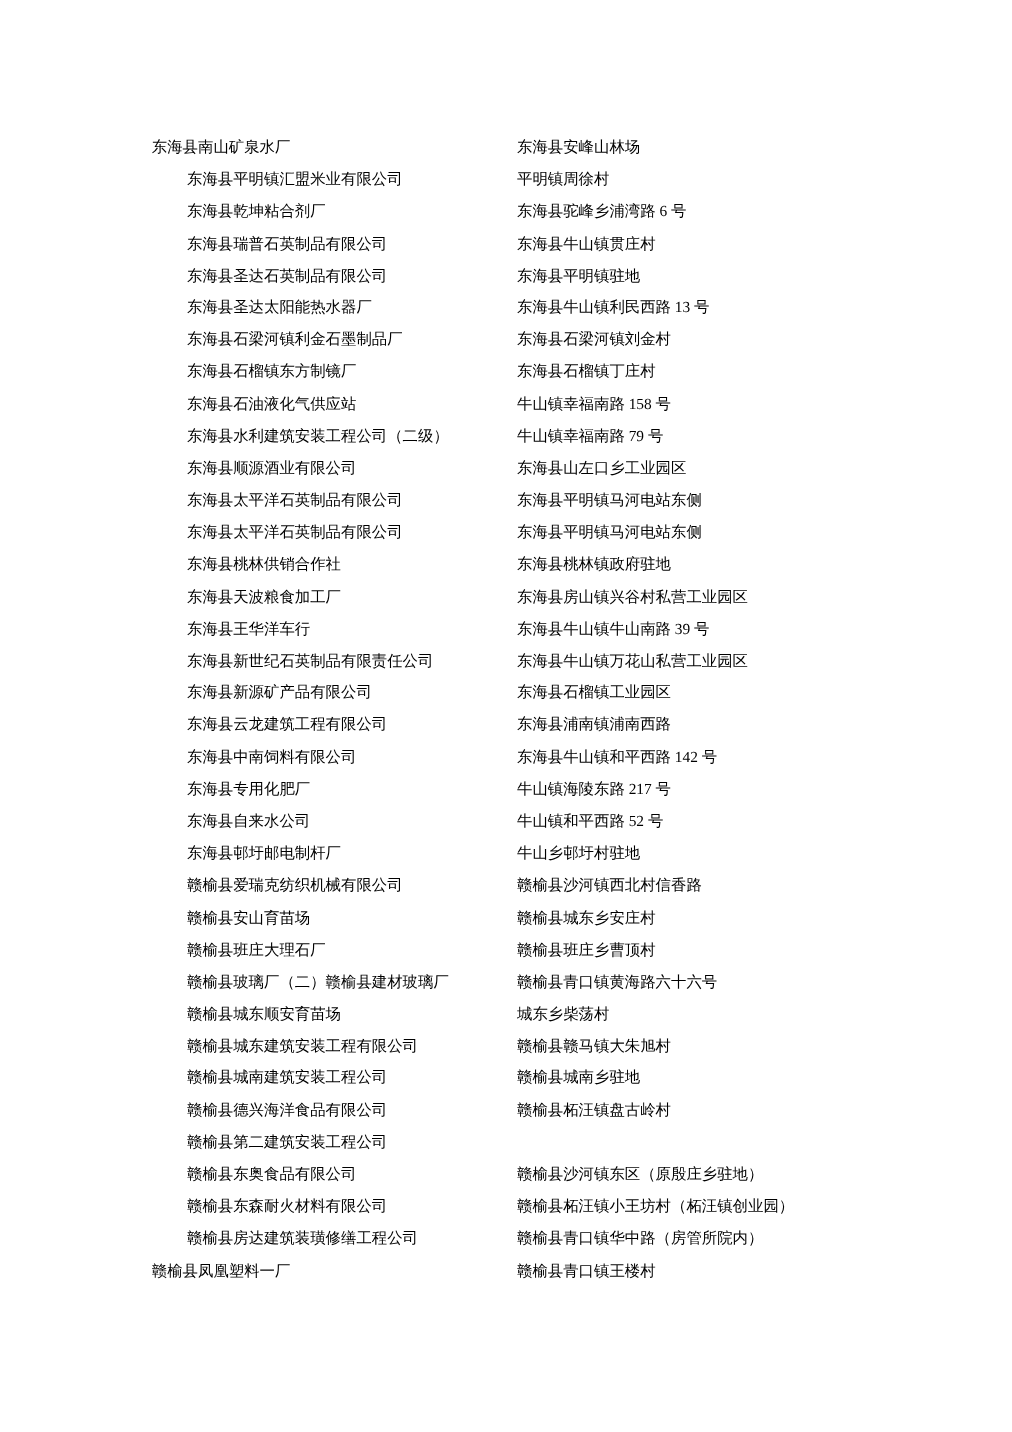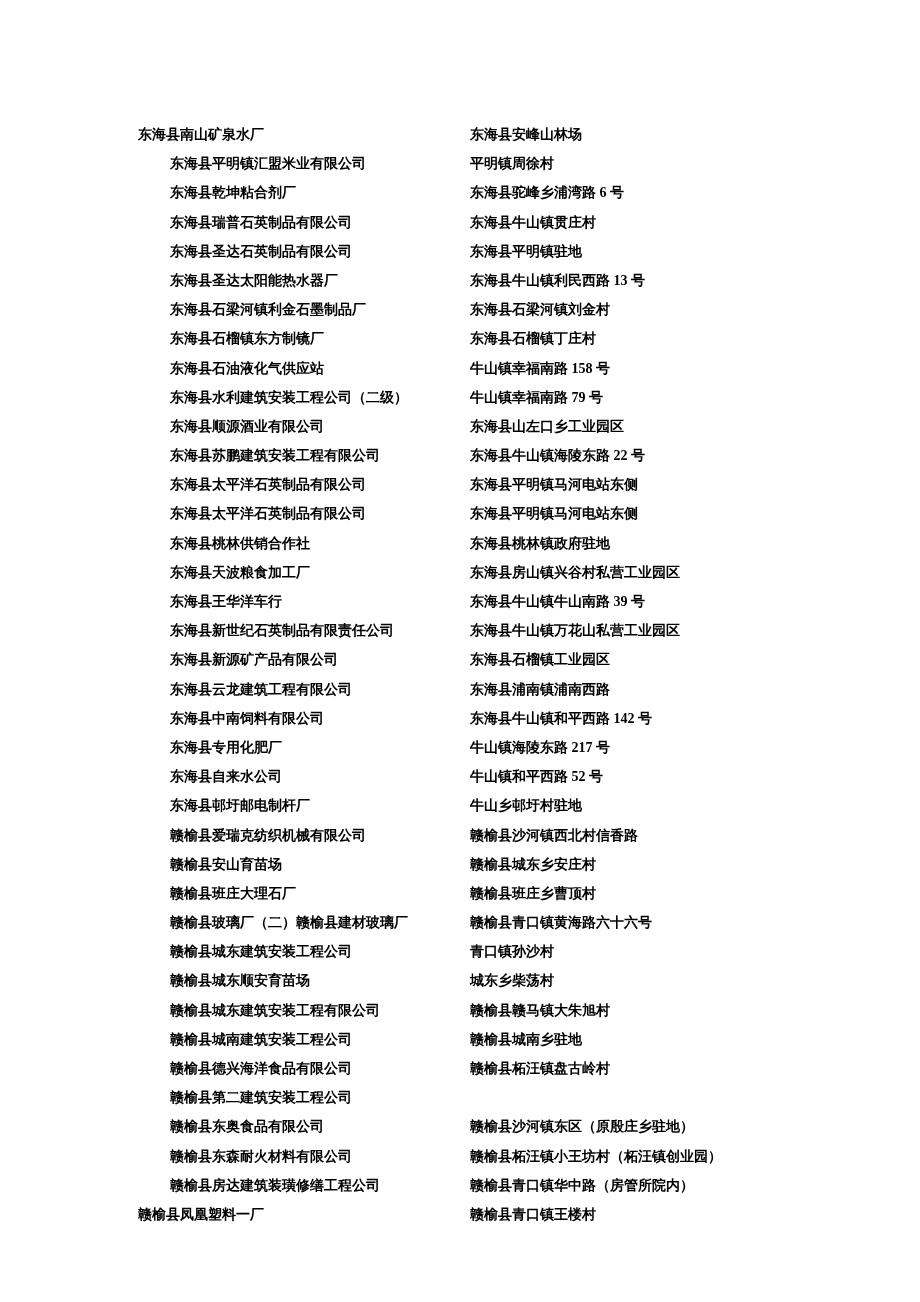--- a/index.html
+++ b/index.html
@@ -10,21 +10,20 @@
       color: #000;
       line-height: 1.8;
       padding: 120px 40px 40px 40px;
     }
     .table {
       display: table;
       width: 100%;
     }
     .row {
       display: table-row;
-      font-weight: bold;
     }
     .cell-left, .cell-right {
       display: table-cell;
       vertical-align: top;
       padding: 2px 0;
     }
     .cell-left {
       width: 50%;
       padding-left: 130px;
     }
@@ -78,24 +77,20 @@
     </div>
     <div class="row">
       <div class="cell-left">东海县水利建筑安装工程公司（二级）</div>
       <div class="cell-right">牛山镇幸福南路 79 号</div>
     </div>
     <div class="row">
       <div class="cell-left">东海县顺源酒业有限公司</div>
       <div class="cell-right">东海县山左口乡工业园区</div>
     </div>
     <div class="row">
-      <div class="cell-left">东海县苏鹏建筑安装工程有限公司</div>
-      <div class="cell-right">东海县牛山镇海陵东路 22 号</div>
-    </div>
-    <div class="row">
       <div class="cell-left">东海县太平洋石英制品有限公司</div>
       <div class="cell-right">东海县平明镇马河电站东侧</div>
     </div>
     <div class="row">
       <div class="cell-left">东海县太平洋石英制品有限公司</div>
       <div class="cell-right">东海县平明镇马河电站东侧</div>
     </div>
     <div class="row">
       <div class="cell-left">东海县桃林供销合作社</div>
       <div class="cell-right">东海县桃林镇政府驻地</div>
@@ -146,24 +141,20 @@
     </div>
     <div class="row">
       <div class="cell-left">赣榆县班庄大理石厂</div>
       <div class="cell-right">赣榆县班庄乡曹顶村</div>
     </div>
     <div class="row">
       <div class="cell-left">赣榆县玻璃厂（二）赣榆县建材玻璃厂</div>
       <div class="cell-right">赣榆县青口镇黄海路六十六号</div>
     </div>
     <div class="row">
-      <div class="cell-left">赣榆县城东建筑安装工程公司</div>
-      <div class="cell-right">青口镇孙沙村</div>
-    </div>
-    <div class="row">
       <div class="cell-left">赣榆县城东顺安育苗场</div>
       <div class="cell-right">城东乡柴荡村</div>
     </div>
     <div class="row">
       <div class="cell-left">赣榆县城东建筑安装工程有限公司</div>
       <div class="cell-right">赣榆县赣马镇大朱旭村</div>
     </div>
     <div class="row">
       <div class="cell-left">赣榆县城南建筑安装工程公司</div>
       <div class="cell-right">赣榆县城南乡驻地</div>

